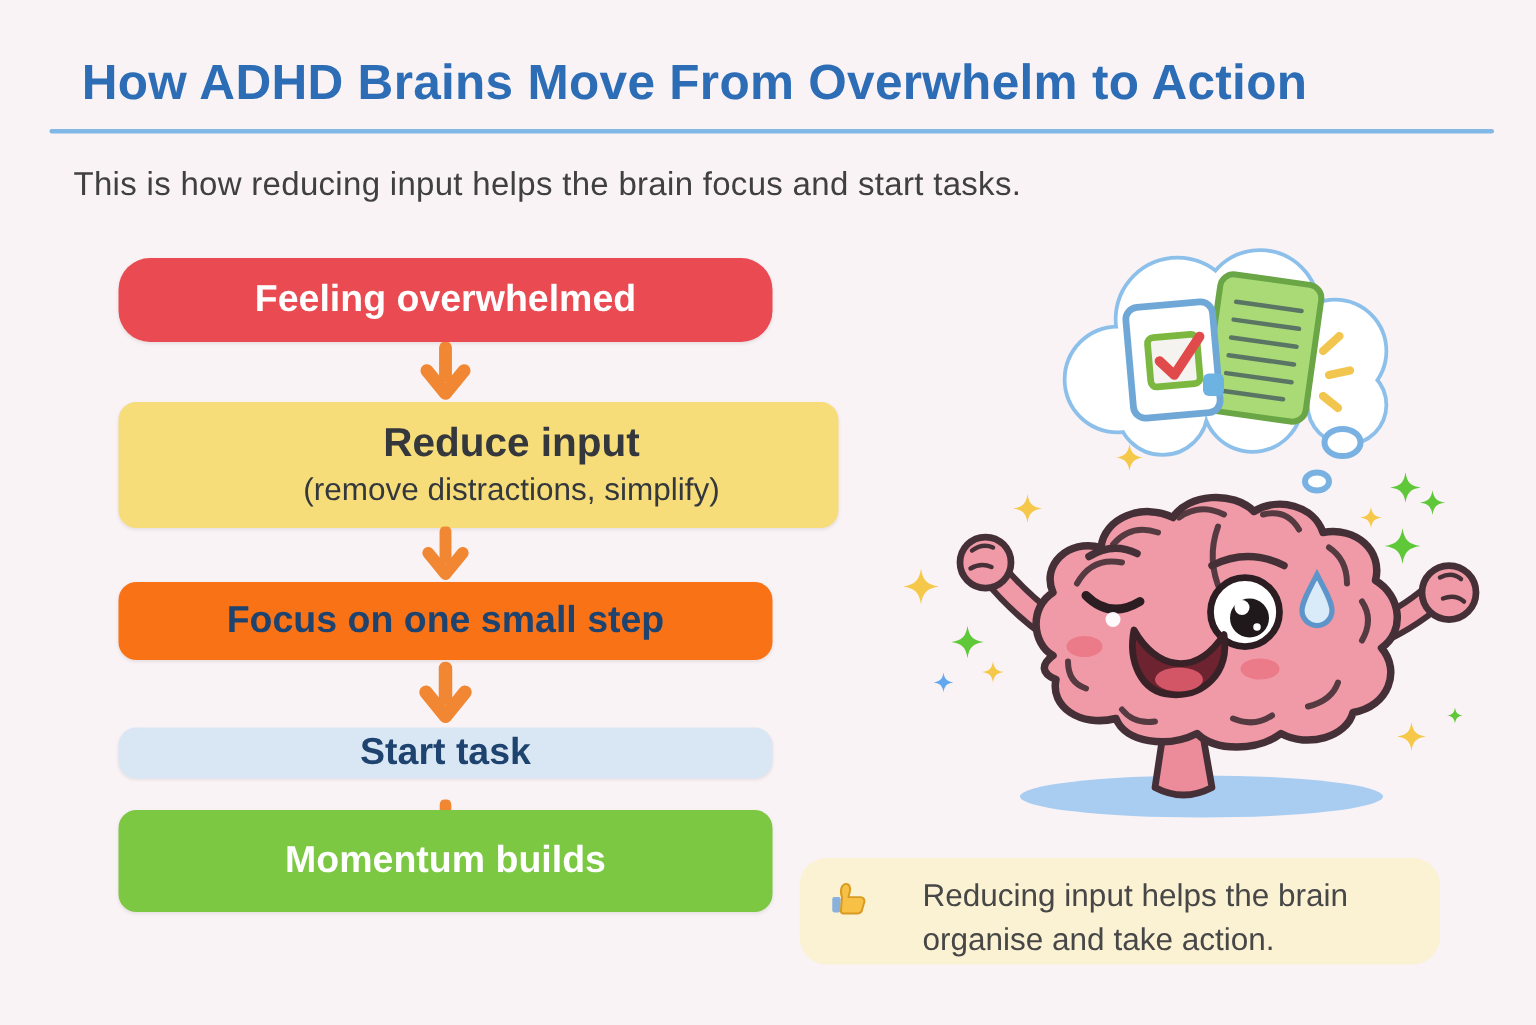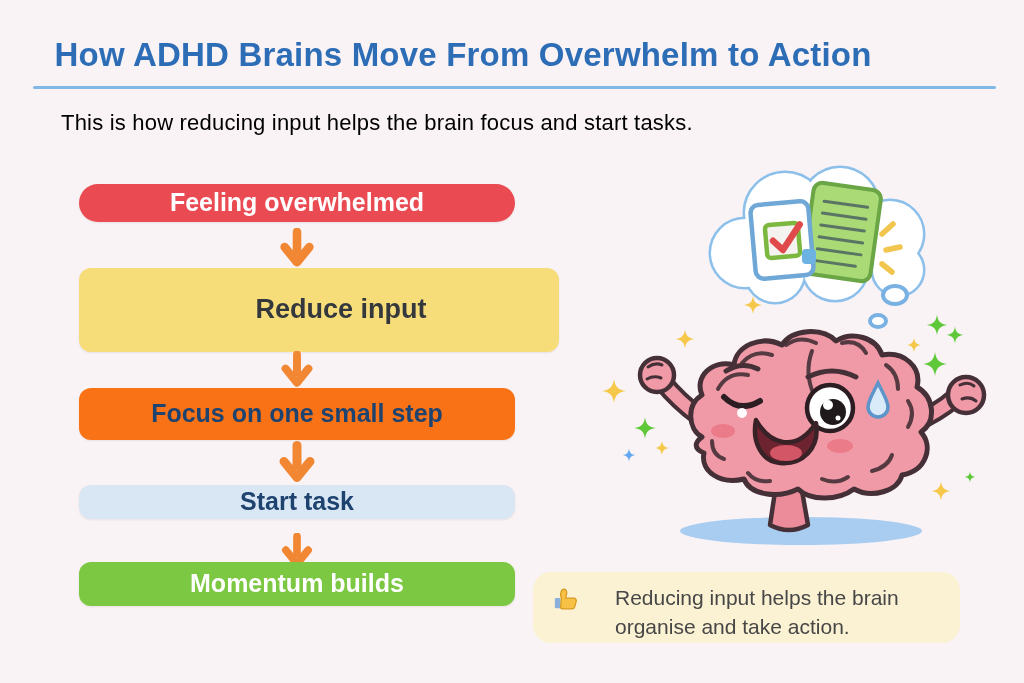--- a/index.html
+++ b/index.html
@@ -14,41 +14,41 @@
   .title{
     position:absolute;top:36px;left:0;width:926px;margin:0;
     text-align:center;font-size:33px;font-weight:bold;
     color:#2c6db6;letter-spacing:.2px;
   }
   .divider{
     position:absolute;left:33px;top:86px;width:963px;height:3px;
     background:#82b8e6;border-radius:2px;
   }
   .subtitle{
-    position:absolute;left:61px;top:110px;margin:0;
-    font-size:22px;color:#000000;letter-spacing:.2px;
+    position:absolute;left:49px;top:110px;margin:0;
+    font-size:22px;color:#404040;letter-spacing:.2px;
   }
 
   
   .flow{position:absolute;left:79px;top:0;width:436px;}
   .step{
     position:absolute;left:0;width:436px;
     display:flex;flex-direction:column;justify-content:center;align-items:center;
     border-radius:12px;text-align:center;
     box-shadow:0 1px 2px rgba(120,90,90,.12);
   }
   .step-label{font-size:25px;font-weight:bold;line-height:1.1;}
   .step-sublabel{font-size:21px;font-weight:normal;margin-top:4px;}
   .step-sublabel:empty{display:none;}
-  .step1{top:184px;height:38px;border-radius:21px;}
+  .step1{top:172px;height:56px;border-radius:21px;}
   .step2{top:268px;height:84px;}
   .step2 .step-label{font-size:27px;}
   .step3{top:388px;height:52px;}
   .step4{top:485px;height:34px;}
-  .step5{top:562px;height:44px;}
+  .step5{top:540px;height:68px;}
   .arrow{position:absolute;left:198px;width:40px;}
   .arrow path{stroke:#f28733;stroke-width:9;stroke-linecap:round;stroke-linejoin:round;fill:none;}
   .arrow1{top:228px;height:40px;}
   .arrow2{top:351px;height:37px;}
   .arrow3{top:441px;height:43px;}
   .arrow4{top:533px;height:36px;}
 
   
   .bubble-svg{position:absolute;left:690px;top:158px;width:270px;height:212px;}
   .brain-svg{position:absolute;left:590px;top:325px;width:405px;height:235px;}
@@ -79,20 +79,21 @@
       <div class="step-label">Feeling overwhelmed</div>
     </div>
 
     <svg class="arrow arrow1" viewBox="0 0 40 42">
       <path d="M20 4 V 24"></path>
         <path d="M7 20 L20 36 L33 20"></path>
     </svg>
 
     <div class="step step2" style="background: rgb(246, 221, 122); color: rgb(52, 56, 61); padding-left: 44px;">
       <div class="step-label">Reduce input</div>
+      <div class="step-sublabel">(remove distractions, simplify)</div>
     </div>
 
     <svg class="arrow arrow2" viewBox="0 0 40 42">
       <path d="M20 4 V 24"></path>
         <path d="M7 20 L20 36 L33 20"></path>
     </svg>
 
     <div class="step step3" style="background: #f97316; color: rgb(30, 67, 111);">
       <div class="step-label">Focus on one small step</div>
     </div>

